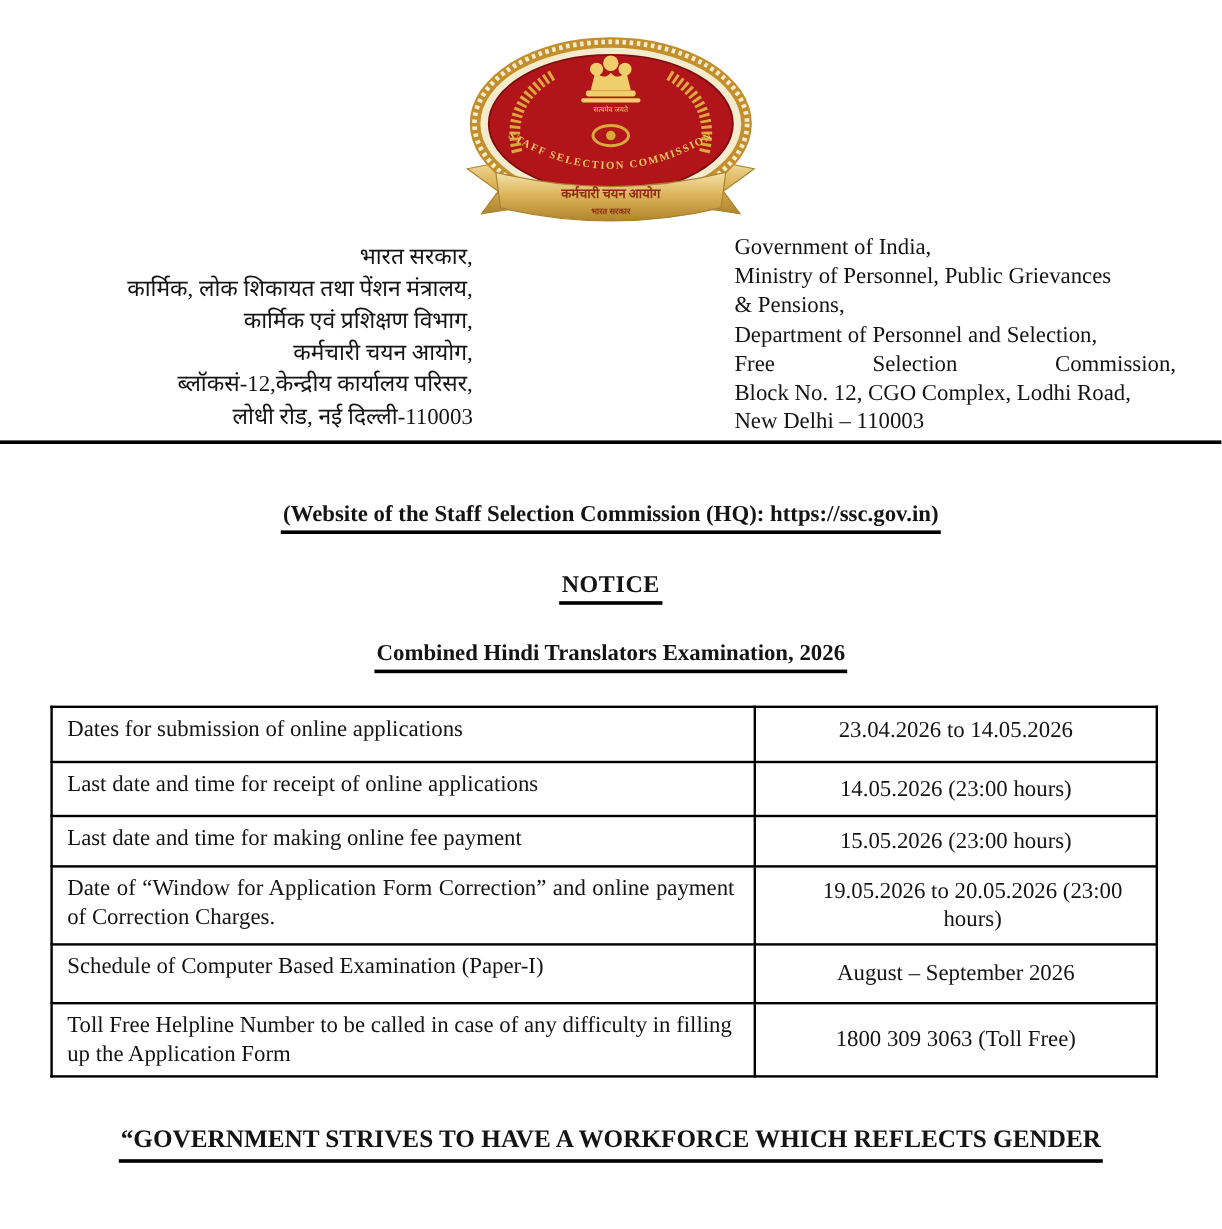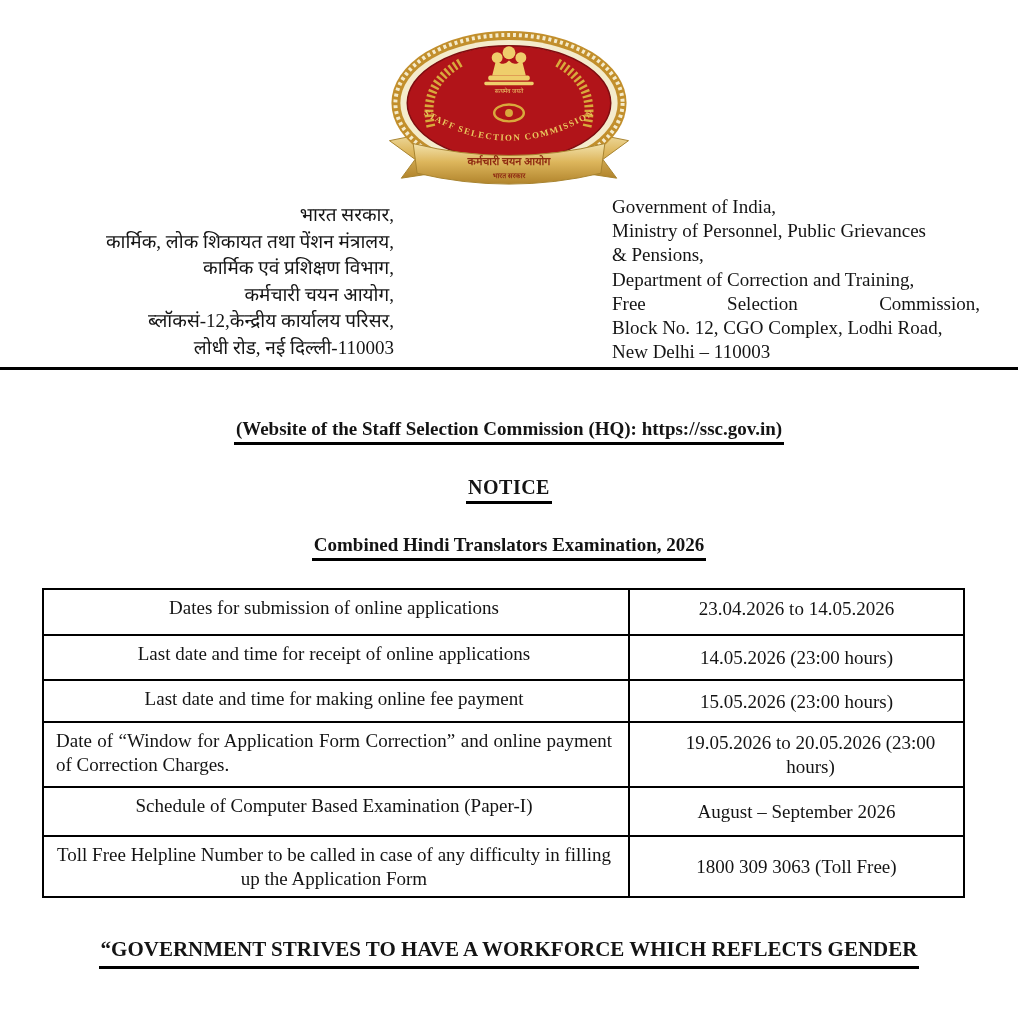--- a/index.html
+++ b/index.html
@@ -44,21 +44,21 @@
   .heading.website { margin-top: 48px; font-size: 19px; }
   .heading.notice  { margin-top: 31px; font-size: 20px; letter-spacing: 0.5px; }
   .heading.exam    { margin-top: 30px; font-size: 19px; }
 
   
   table.sched {
     border-collapse: collapse; margin: 27px 0 0 42px;
     width: 921px; font-size: 19px; table-layout: fixed;
   }
   table.sched td { border: 2px solid #000; }
-  td.lbl { width: 586px; padding: 6px 16px 6px 12px; vertical-align: top; line-height: 1.22; text-align: center; }
+  td.lbl { width: 586px; padding: 6px 16px 6px 12px; vertical-align: top; line-height: 1.22; }
   td.val { width: 335px; text-align: center; vertical-align: middle; padding: 4px 4px; line-height: 1.25; }
   tr.r1 { height: 46px; } tr.r1 td.val { vertical-align: top; padding-top: 7px; }
   tr.r2 { height: 45px; }
   tr.r3 { height: 42px; }
   tr.r4 { height: 65px; } tr.r4 td.lbl { text-align: justify; }
   tr.r5 { height: 49px; }
   tr.r6 { height: 61px; }
   .narrow { display: inline-block; max-width: 252px; margin-left: 28px; }
 
   
@@ -131,21 +131,21 @@
       <div>कार्मिक, लोक शिकायत तथा पेंशन मंत्रालय,</div>
       <div>कार्मिक एवं प्रशिक्षण विभाग,</div>
       <div>कर्मचारी चयन आयोग,</div>
       <div>ब्लॉकसं-12,केन्द्रीय कार्यालय परिसर,</div>
       <div>लोधी रोड, नई दिल्ली-110003</div>
     </div>
     <div class="addr-english">
       <div>Government of India,</div>
       <div>Ministry of Personnel, Public Grievances</div>
       <div>&amp; Pensions,</div>
-      <div>Department of Correction and Training,</div>
+      <div>Department of Personnel and Selection,</div>
       <div class="jl">Free Selection Commission,</div>
       <div>Block No. 12, CGO Complex, Lodhi Road,</div>
       <div>New Delhi – 110003</div>
     </div>
   </div>
 
   <div class="divider"></div>
 
   <div class="heading website">
     <span>(Website of the Staff Selection Commission (HQ): https://ssc.gov.in)</span>

